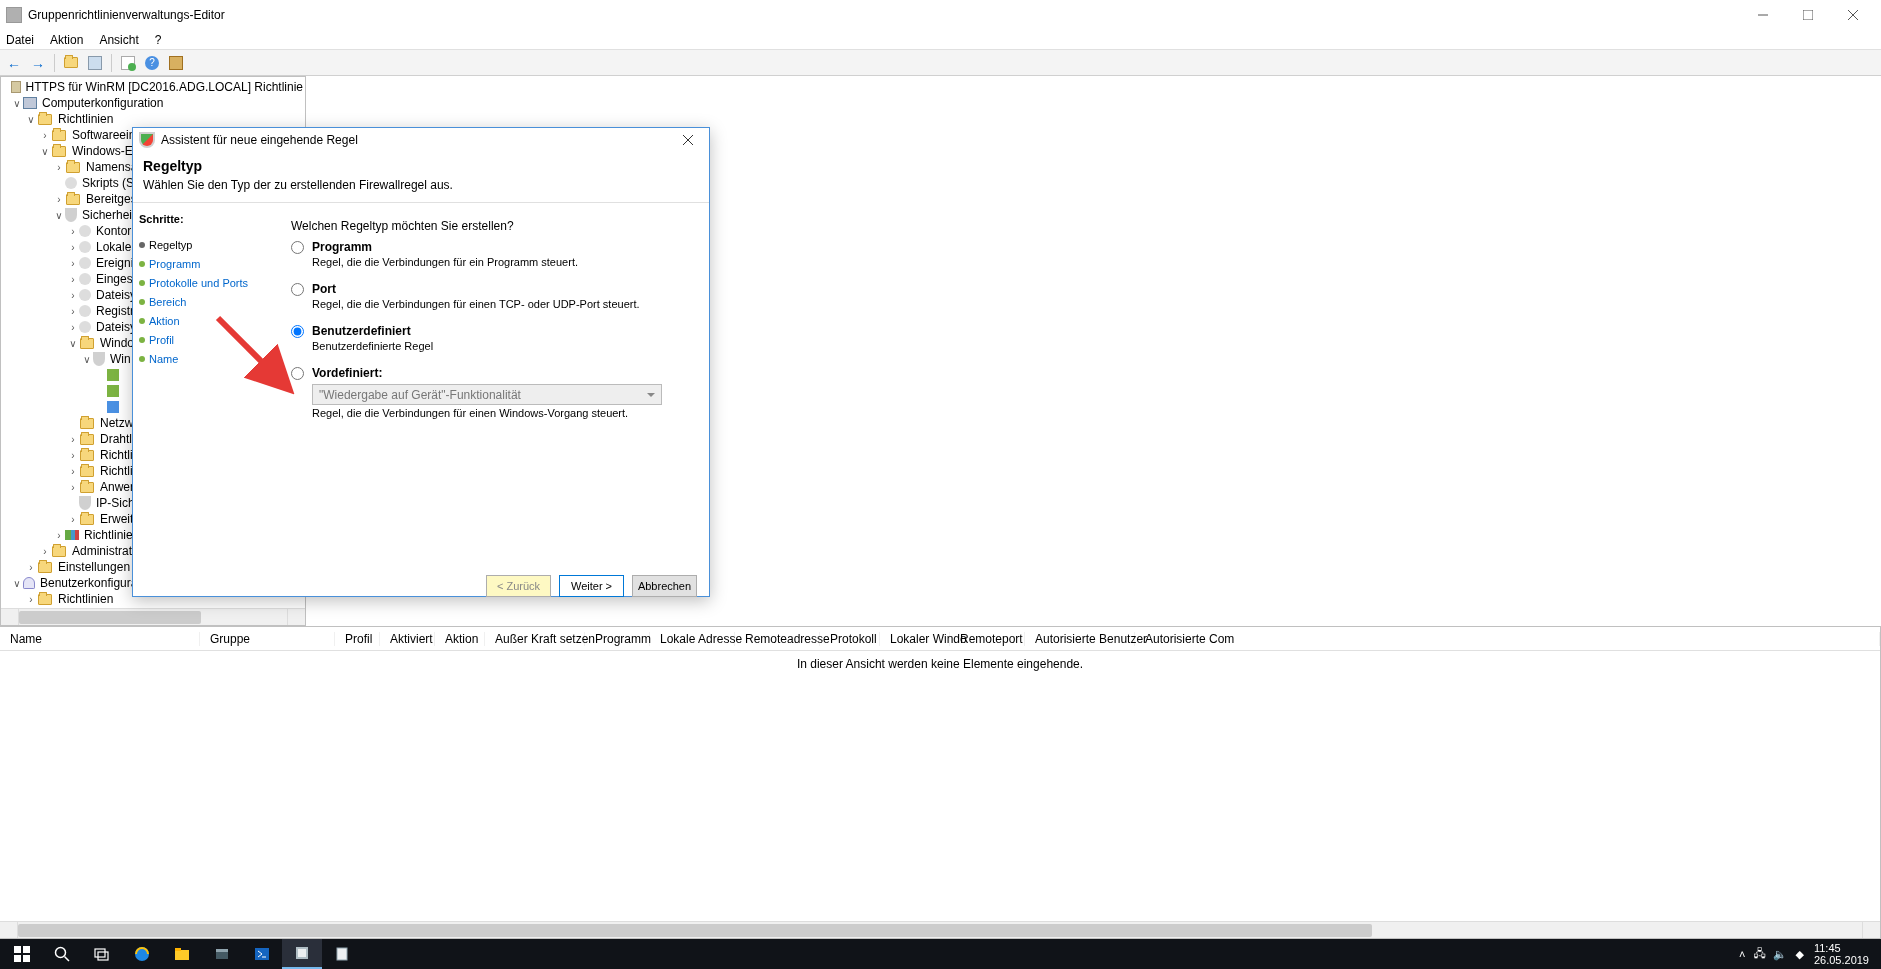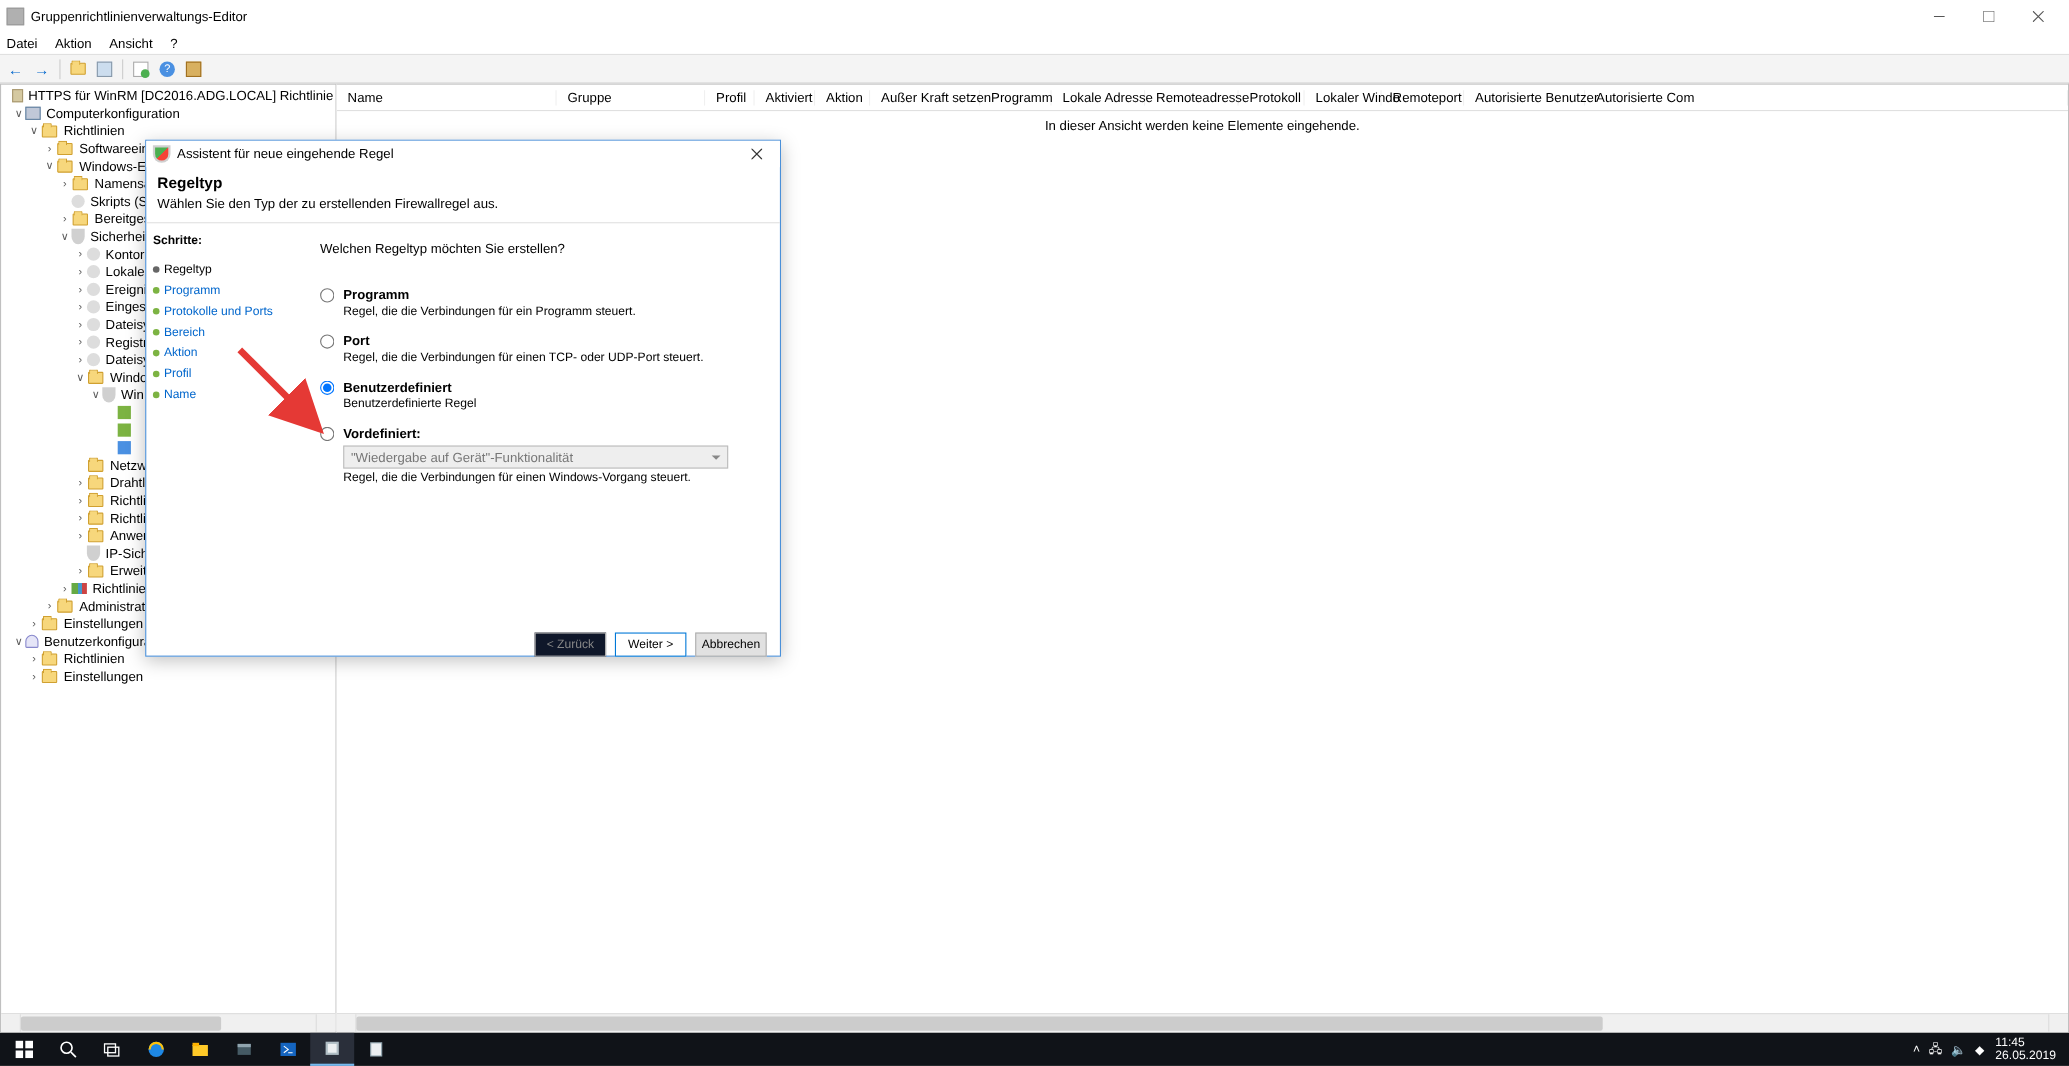--- a/index.html
+++ b/index.html
@@ -11,21 +11,21 @@
 .winbtn svg{width:10px;height:10px;stroke:#555;stroke-width:1;fill:none;}
 .menubar{height:20px;display:flex;align-items:center;padding-left:6px;gap:16px;background:#fff;border-bottom:1px solid #e0e0e0;}
 .menubar span{cursor:default;}
 .toolbar{height:26px;display:flex;align-items:center;gap:4px;padding:2px 4px;background:#f4f4f4;border-bottom:1px solid #d0d0d0;}
 .tbicon{width:20px;height:20px;display:flex;align-items:center;justify-content:center;border:1px solid transparent;}
 .tbsep{width:1px;height:18px;background:#ccc;margin:0 2px;}
 .arrow-left::before{content:"\2190";color:#0066cc;font-size:14px;}
 .arrow-right::before{content:"\2192";color:#0066cc;font-size:14px;}
 .folder-sm{width:14px;height:11px;background:#f7d77c;border:1px solid #d0a030;border-radius:1px;position:relative;}
 .folder-sm::before{content:"";position:absolute;top:-3px;left:0;width:6px;height:3px;background:#f7d77c;border:1px solid #d0a030;border-bottom:none;border-radius:1px 1px 0 0;}
-.content{position:absolute;top:76px;left:0;right:0;bottom:30px;display:flex;}
+.content{position:absolute;top:76px;left:0;right:0;bottom:30px;display:flex;flex-direction:column;}
 .treepane{width:306px;border:1px solid #c0c0c0;overflow:auto;position:relative;background:#fff;}
 .listpane{flex:1;border:1px solid #c0c0c0;border-left:none;position:relative;overflow:hidden;background:#fff;}
 .colheaders{display:flex;height:24px;border-bottom:1px solid #e0e0e0;align-items:center;background:#fff;}
 .colh{padding:0 10px;border-right:1px solid #f0f0f0;white-space:nowrap;}
 .emptymsg{position:absolute;top:30px;left:0;right:0;text-align:center;color:#000;}
 .tree{padding:2px 0;}
 .node{display:flex;align-items:center;height:16px;white-space:nowrap;cursor:default;}
 .exp{width:12px;text-align:center;color:#5a5a5a;font-size:10px;display:inline-block;}
 .nic{width:16px;height:14px;margin-right:3px;display:inline-flex;align-items:center;justify-content:center;}
 .nic .folder-sm{width:14px;height:11px;}
@@ -54,31 +54,31 @@
 .dlg-hdr h1{font-size:14px;font-weight:600;margin-bottom:4px;}
 .dlg-body{display:flex;height:360px;}
 .dlg-steps{width:134px;padding:10px 6px;}
 .dlg-steps h2{font-size:11px;font-weight:700;margin-bottom:10px;}
 .step{display:flex;align-items:center;height:19px;gap:4px;cursor:default;}
 .step .bullet{width:6px;height:6px;border-radius:50%;background:#7cb342;}
 .step.cur .bullet{background:#666;}
 .step a{color:#0066cc;text-decoration:none;font-size:11px;}
 .step.cur a{color:#000;}
 .dlg-main{flex:1;padding:16px 24px;position:relative;}
-.dlg-main .q{margin-bottom:28px;}
+.dlg-main .q{margin-bottom:7px;}
 .opt{margin-bottom:14px;}
 .opt-row{display:flex;align-items:center;gap:8px;}
 .opt input[type=radio]{width:13px;height:13px;}
 .opt b{font-weight:600;}
 .opt .desc{margin-left:21px;margin-top:2px;color:#000;font-size:11px;}
 .combo{margin-left:21px;margin-top:4px;width:350px;height:21px;background:#eee;border:1px solid #bbb;display:flex;align-items:center;padding:0 6px;color:#777;position:relative;}
 .combo::after{content:"";position:absolute;right:6px;top:8px;border:4px solid transparent;border-top-color:#888;}
 .dlg-foot{display:flex;justify-content:flex-end;gap:8px;padding:12px;}
 .btn{min-width:65px;height:22px;border:1px solid #adadad;background:#e1e1e1;font-size:11px;cursor:default;}
-.btn:disabled{color:#888;background:#0f172a;}
+.btn:disabled{color:#888;background:#fef9c3;}
 .btn.primary{border:1px solid #0078d7;background:#fff;}
 
 .arrow-annot{position:absolute;left:210px;top:310px;width:90px;height:90px;z-index:20;pointer-events:none;}
 
 .taskbar{position:absolute;left:0;right:0;bottom:0;height:30px;background:#101318;display:flex;align-items:center;padding:0 2px;}
 .tbbtn{width:40px;height:30px;display:flex;align-items:center;justify-content:center;}
 .tbbtn svg{width:16px;height:16px;}
 .tb-active{border-bottom:2px solid #76b9ed;background:#2a2f3a;}
 .tray{margin-left:auto;display:flex;align-items:center;gap:10px;padding-right:10px;color:#fff;}
 .tray-icons{display:flex;gap:8px;align-items:center;}

